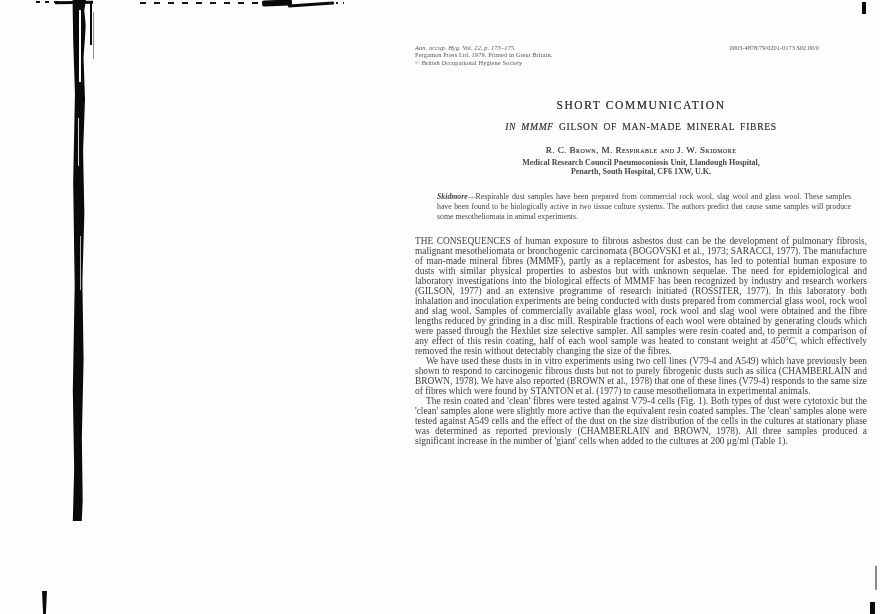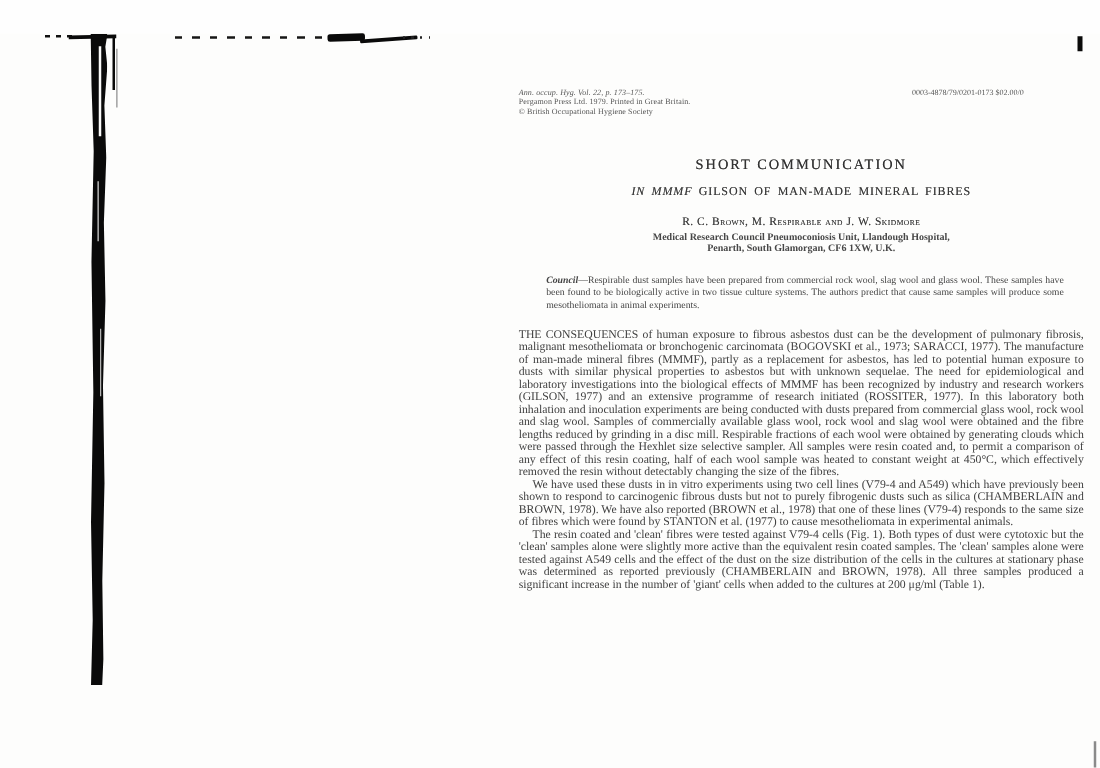--- a/index.html
+++ b/index.html
@@ -1,21 +1,21 @@
 <!DOCTYPE html>
 <html><head>
 <meta charset="utf-8">
 <style>
   html,body{margin:0;padding:0;}
   body{
     width:880px;height:614px;position:relative;overflow:hidden;
     background:#fefefe;
     font-family:"Liberation Serif","DejaVu Serif",serif;
   }
-  .canvas{position:absolute;inset:0;background:#fdfdfc;margin-top:27px;}
+  .canvas{position:absolute;inset:0;background:#fdfdfc;}
 
   
   .artifact{position:absolute;background:#0a0a0a;}
   .left-strip{
     left:72px;top:0;width:14px;height:521px;
     transform:rotate(0.25deg);transform-origin:top left;
     clip-path:polygon(4% 0%,100% 0%,88% 2%,100% 5%,84% 11%,96% 19%,84% 29%,95% 41%,83% 54%,94% 69%,84% 84%,92% 96%,86% 100%,22% 100%,30% 90%,18% 75%,28% 55%,14% 35%,24% 18%,10% 8%);
   }
   .streak{position:absolute;background:#fbfbfa;}
   .streak.s1{left:79px;top:10px;width:2px;height:72px;}
@@ -111,24 +111,24 @@
       <div class="jh-right">0003-4878/79/0201-0173 $02.00/0</div>
     </div>
 
     <h1 class="sec">SHORT COMMUNICATION</h1>
 
     <h2 class="ttl"><em>IN MMMF</em><span> GILSON OF MAN-MADE MINERAL FIBRES</span></h2>
 
     <div class="authors">R. C. Brown, M. Respirable and J. W. Skidmore</div>
 
     <div class="affil">Medical Research Council Pneumoconiosis Unit, Llandough Hospital,</div>
-    <div class="affil">Penarth, South Glamorgan, CF6 1XW, U.K.</div>
+    <div class="affil">Penarth, South Hospital, CF6 1XW, U.K.</div>
 
     <div class="abstract">
-      <span class="ab-label">Council</span><span>—Respirable dust samples have been prepared from commercial rock wool, slag wool and glass wool. These samples have been found to be biologically active in two tissue culture systems. The authors predict that cause same samples will produce some mesotheliomata in animal experiments.</span>
+      <span class="ab-label">Skidmore</span><span>—Respirable dust samples have been prepared from commercial rock wool, slag wool and glass wool. These samples have been found to be biologically active in two tissue culture systems. The authors predict that cause same samples will produce some mesotheliomata in animal experiments.</span>
     </div>
 
     <div class="bodytext">
         <p class="body-para">THE CONSEQUENCES of human exposure to fibrous asbestos dust can be the development of pulmonary fibrosis, malignant mesotheliomata or bronchogenic carcinomata (BOGOVSKI et al., 1973; SARACCI, 1977). The manufacture of man-made mineral fibres (MMMF), partly as a replacement for asbestos, has led to potential human exposure to dusts with similar physical properties to asbestos but with unknown sequelae. The need for epidemiological and laboratory investigations into the biological effects of MMMF has been recognized by industry and research workers (GILSON, 1977) and an extensive programme of research initiated (ROSSITER, 1977). In this laboratory both inhalation and inoculation experiments are being conducted with dusts prepared from commercial glass wool, rock wool and slag wool. Samples of commercially available glass wool, rock wool and slag wool were obtained and the fibre lengths reduced by grinding in a disc mill. Respirable fractions of each wool were obtained by generating clouds which were passed through the Hexhlet size selective sampler. All samples were resin coated and, to permit a comparison of any effect of this resin coating, half of each wool sample was heated to constant weight at 450°C, which effectively removed the resin without detectably changing the size of the fibres.</p>
         <p class="body-para">We have used these dusts in in vitro experiments using two cell lines (V79-4 and A549) which have previously been shown to respond to carcinogenic fibrous dusts but not to purely fibrogenic dusts such as silica (CHAMBERLAIN and BROWN, 1978). We have also reported (BROWN et al., 1978) that one of these lines (V79-4) responds to the same size of fibres which were found by STANTON et al. (1977) to cause mesotheliomata in experimental animals.</p>
         <p class="body-para">The resin coated and 'clean' fibres were tested against V79-4 cells (Fig. 1). Both types of dust were cytotoxic but the 'clean' samples alone were slightly more active than the equivalent resin coated samples. The 'clean' samples alone were tested against A549 cells and the effect of the dust on the size distribution of the cells in the cultures at stationary phase was determined as reported previously (CHAMBERLAIN and BROWN, 1978). All three samples produced a significant increase in the number of 'giant' cells when added to the cultures at 200 μg/ml (Table 1).</p>
       </div>
 
   </div>
 </div>

